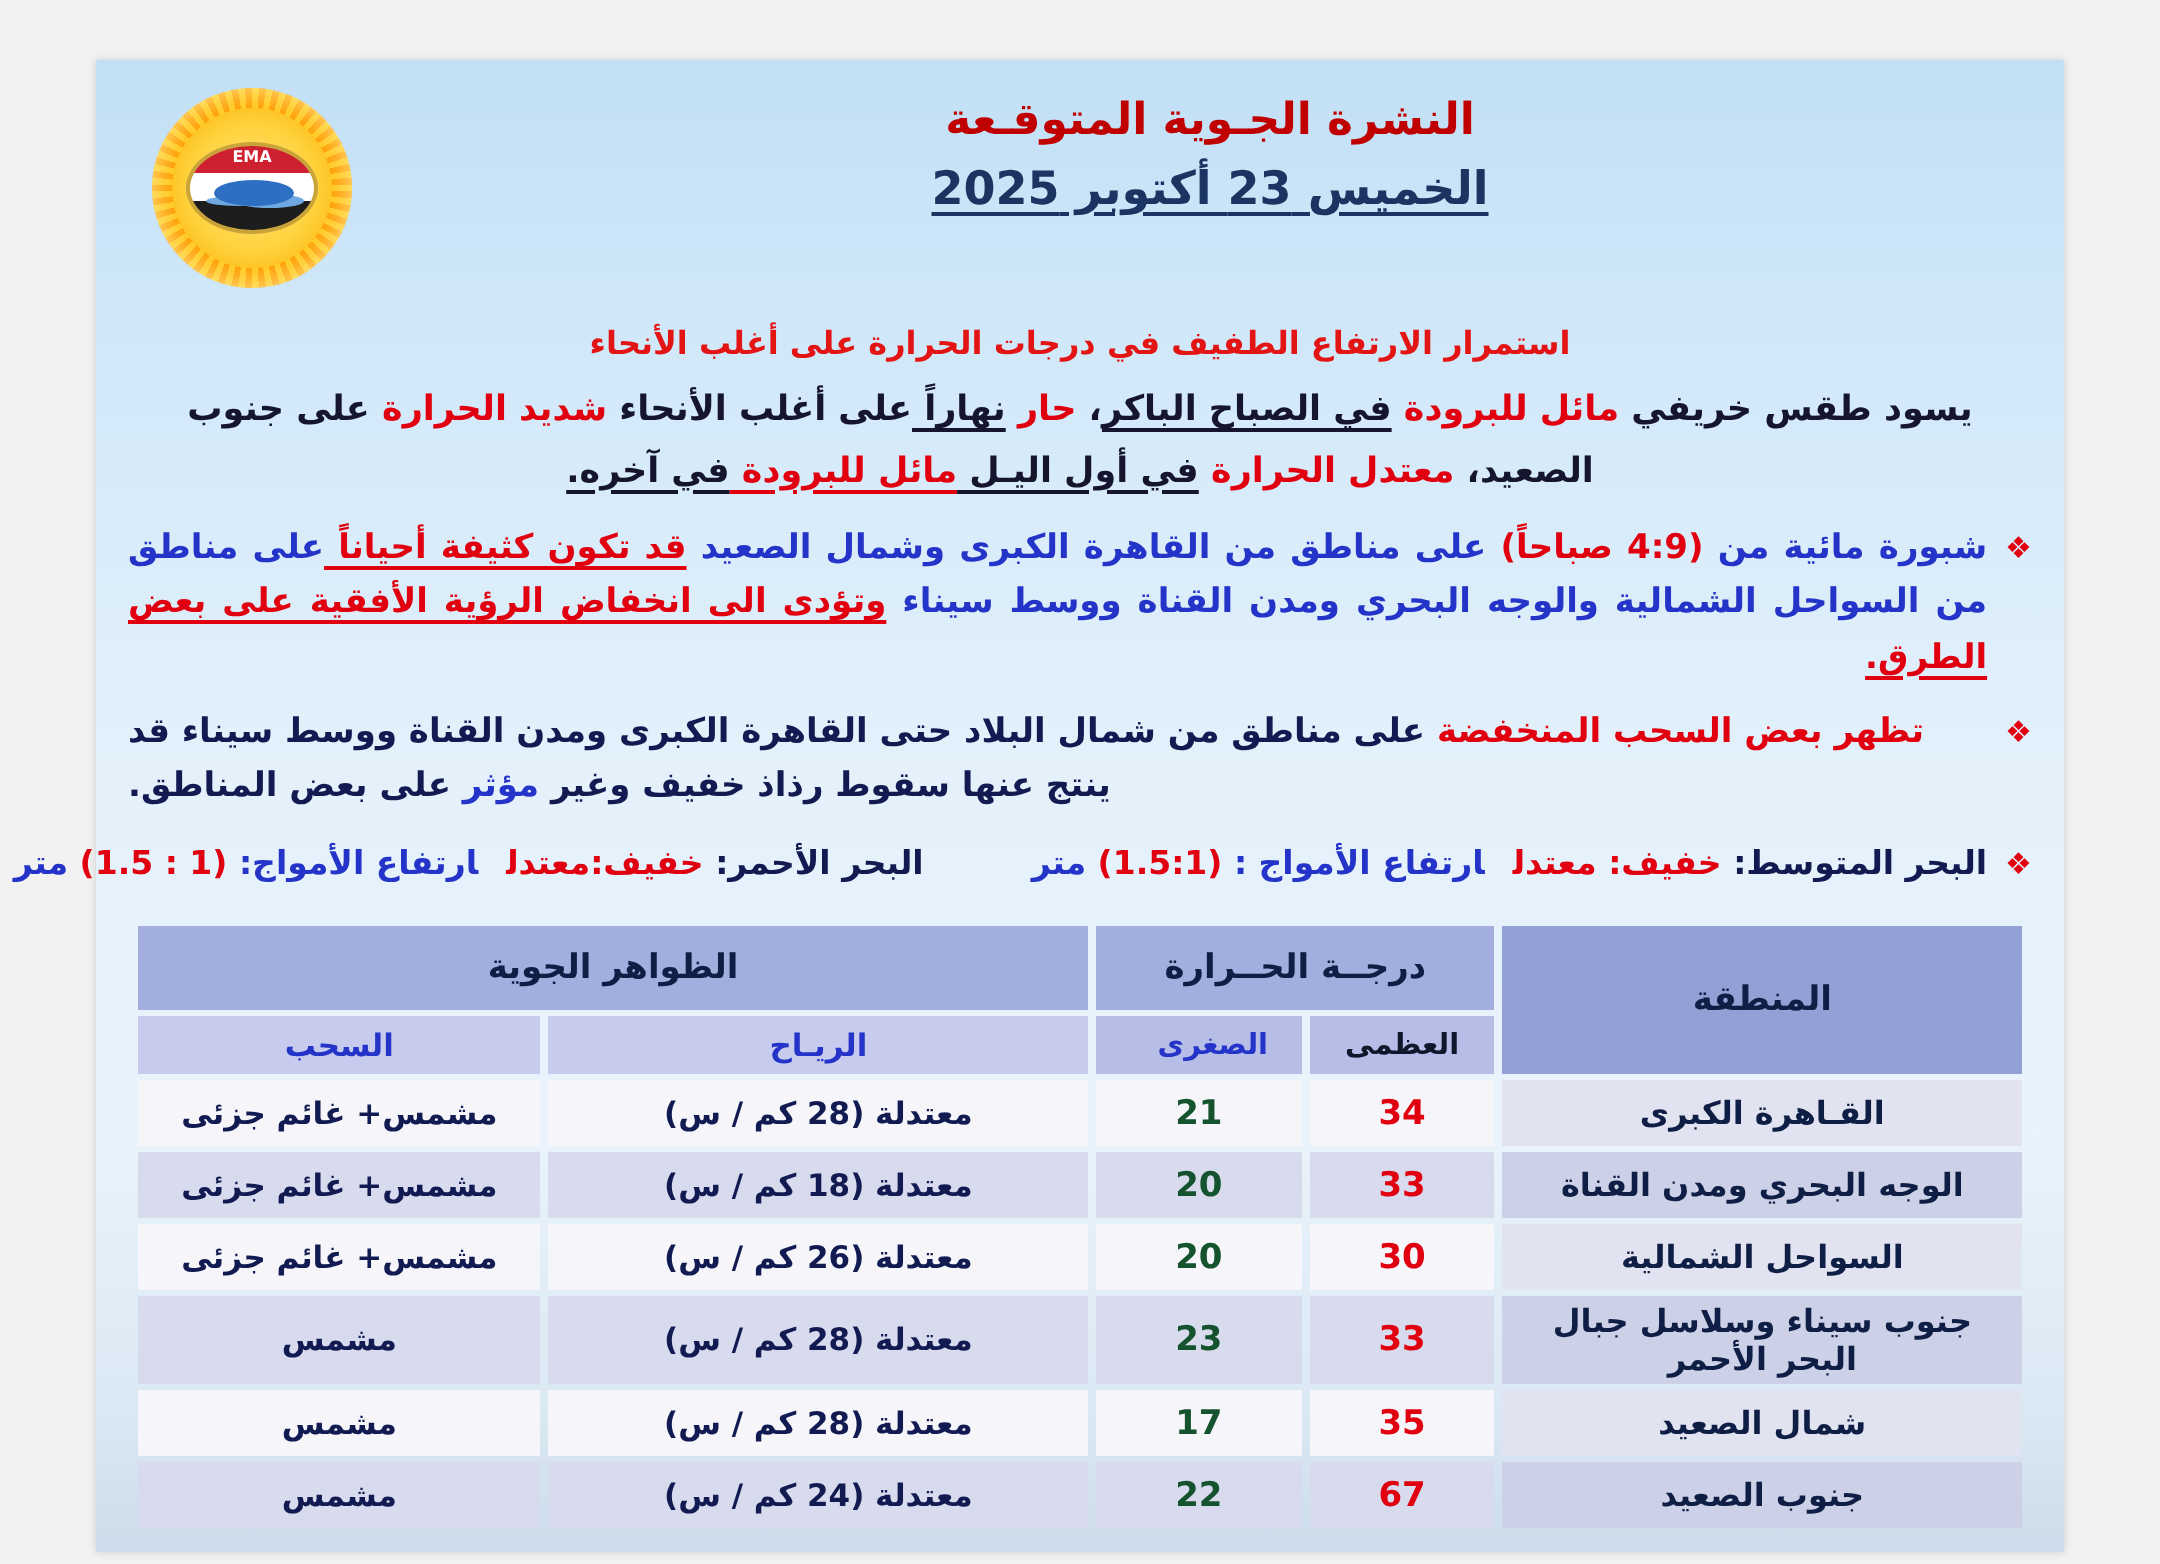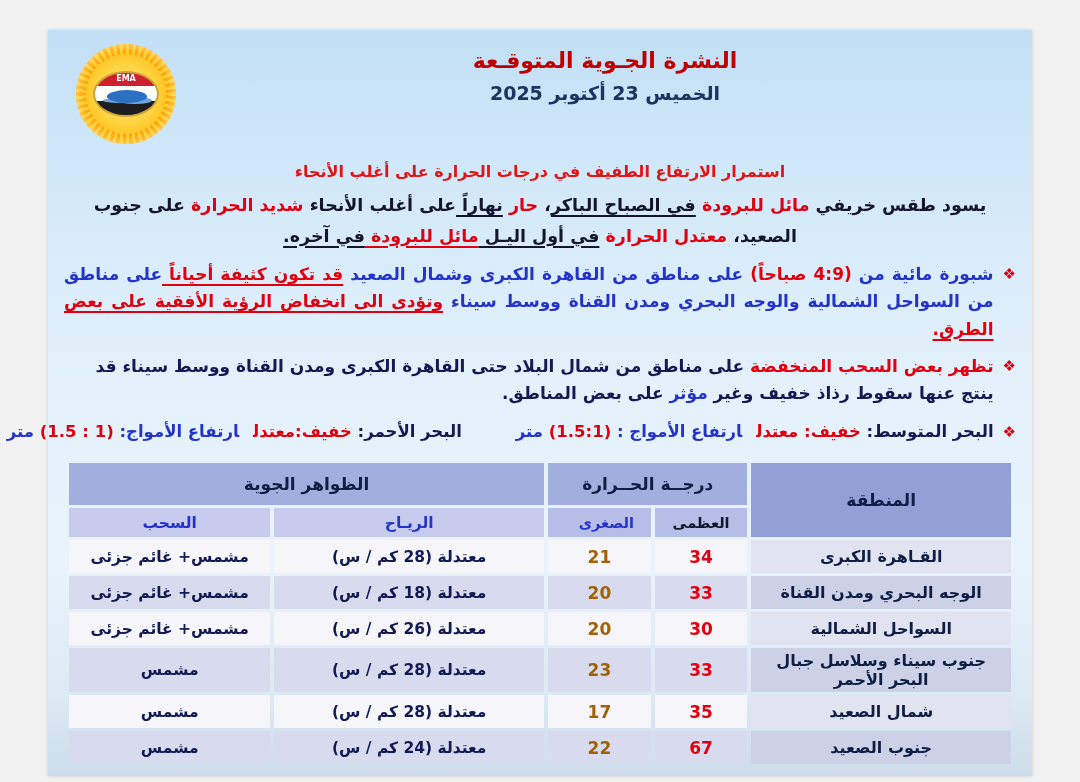--- a/index.html
+++ b/index.html
@@ -8,42 +8,42 @@
   .page { position:absolute; left:48px; top:30px; width:984px; height:746px;
     direction:rtl;
     background:linear-gradient(180deg,#c2dff5 0%, #cfe7f9 16%, #e4f1fb 48%, #e9f3fb 72%, #dbe9f4 90%, #ccdcea 100%);
     box-shadow:0 0 4px rgba(0,0,0,.15); }
 
   
   .header { display:flex; align-items:flex-start; padding:14px 14px 0 14px; }
   .org { width:252px; text-align:center; color:#1c3461; font-size:14.5px; line-height:1.75; margin-top:8px; }
   .title-block { flex:1; text-align:center; margin-top:4px; }
   .title { color:#c00000; font-size:22px; letter-spacing:0; }
-  .date  { color:#1c3461; font-size:19px; margin-top:9px; text-underline-offset:4px; }
+  .date  { color:#1c3461; font-size:23px; margin-top:9px; text-decoration:underline; text-underline-offset:4px; }
   .logo { width:130px; height:108px; position:relative; }
   .sun { position:absolute; left:14px; top:0; width:100px; height:100px; border-radius:50%;
     background:repeating-conic-gradient(#ffc81e 0deg 4deg, #ff9d00 4deg 8deg);
     box-shadow:inset 0 0 14px #ffec9a; }
   .sun::after{ content:""; position:absolute; inset:10px; border-radius:50%;
     background:radial-gradient(circle,#ffe680 0%, #ffd23e 55%, #ffae00 100%); }
   .oval { position:absolute; left:31px; top:27px; width:66px; height:46px; border-radius:50%;
     border:2px solid #caa33a; overflow:hidden; z-index:2;
     background:linear-gradient(180deg,#cf2030 0%, #cf2030 32%, #ffffff 32%, #ffffff 66%, #1d1d1d 66%, #1d1d1d 100%); }
   .ema { position:absolute; top:1px; left:0; right:0; text-align:center; font-size:8px; color:#ffffff; z-index:3; }
   .cloud { position:absolute; left:12px; top:17px; width:40px; height:13px; border-radius:50%;
     background:#2d6fc2; box-shadow:8px 4px 0 -3px #6fa8e0, -8px 4px 0 -4px #6fa8e0; }
 
   
   .headline { text-align:center; color:#e31414; font-size:16px; margin-top:10px; }
   .para1 { text-align:center; font-size:17.5px; line-height:1.75; margin:9px 22px 0 22px; color:#15152e; }
   .bullet { display:flex; gap:9px; margin:10px 16px 0 16px; font-size:17px; line-height:1.6; }
   .marker { color:#e1000f; font-size:15px; line-height:1.8; }
   .btext { flex:1; }
   .just { text-align:justify; }
-  .cent { text-align:right; }
+  .cent { text-align:left; }
   .t-black { color:#15152e; }
   .t-red   { color:#e1000f; }
   .t-blue  { color:#2433c8; }
   .t-navy  { color:#121a52; }
   .u { text-decoration:underline; text-underline-offset:4px; text-decoration-thickness:2px; }
   .sea-line { font-size:16.5px; margin-top:12px; white-space:nowrap; }
   .sea-group { margin-inline-end:54px; }
   .wave-label { margin-inline-start:14px; }
 
   
@@ -56,21 +56,21 @@
   .h-max { color:#0f172a; } .h-min { color:#2433c8;padding-left:20px; }
   .h-wind, .h-clouds { color:#2433c8; }
   .col-max { width:92px; } .col-min { width:102px; } .col-wind { width:268px; } .col-clouds { width:200px;margin-left:13px; }
   tr.odd  td { background:#f5f5fa; }
   tr.even td { background:#d8dbee; }
   tr.odd  td.c-region { background:#e2e3f0; }
   tr.even td.c-region { background:#cdd1e7; }
   td { font-size:16px; height:33px; }
   .c-region { color:#0f1e45; }
   .c-max { color:#e1000f; font-size:17px; }
-  .c-min { color:#a16207; font-size:17px; }
+  .c-min { color:#14532d; font-size:17px; }
   .c-wind, .c-clouds { color:#121a52; font-size:15.5px; }
 </style>
 </head>
 <body>
 
 <div class="page">
 
   <div class="header">
     <div class="title-block">
       <div class="title">النشرة الجـوية المتوقـعة</div>

